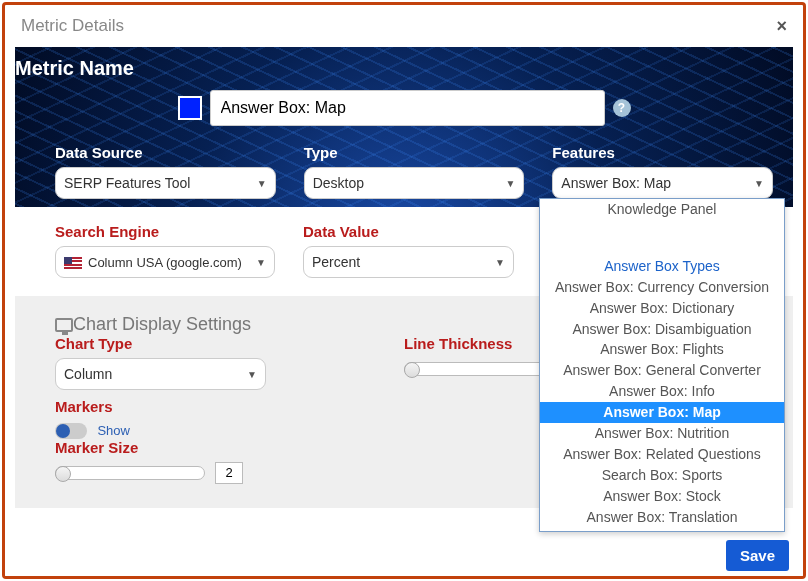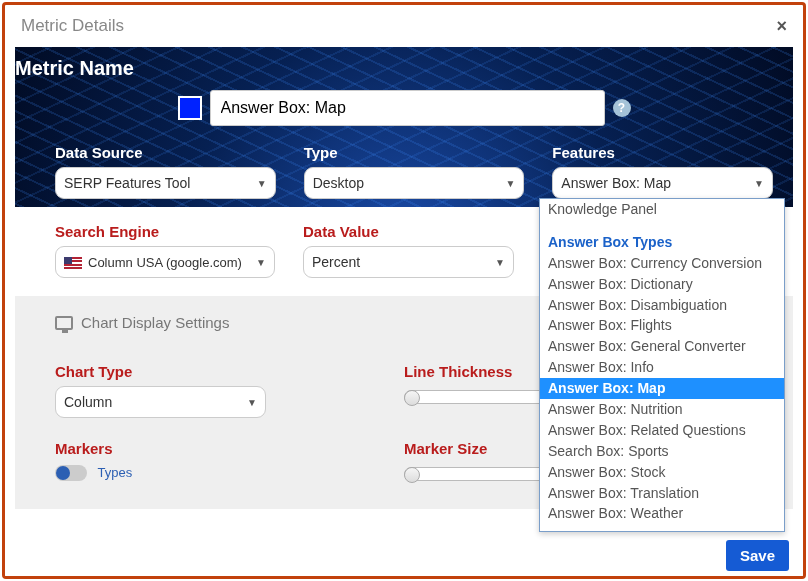--- a/index.html
+++ b/index.html
@@ -99,21 +99,21 @@
 
   .row2b { display: flex; gap: 28px; padding: 16px 40px 18px 40px; }
 
   .flag { display:inline-block; width:18px; height:12px; position:relative; background:linear-gradient(#b22234 0%, #b22234 100%); margin-right:6px; vertical-align:middle;}
   .flag::before{content:""; position:absolute; inset:0; background: repeating-linear-gradient(#b22234 0 1.7px, #fff 1.7px 3.4px);}
   .flag::after{content:""; position:absolute; left:0; top:0; width:8px; height:6.5px; background:#3c3b6e;}
 
   .section {
     background: #efefef; margin: 0; padding: 18px 40px 24px 40px;
   }
-  .sec-title { display: flex; align-items: center; gap: 8px; color: #777; font-size: 15px; margin-bottom: 32px; }
+  .sec-title { display: flex; align-items: center; color: #777; font-size: 18px; margin-bottom: 0; }
   .monitor-icon { width: 18px; height: 14px; border: 2px solid #888; border-radius: 2px; position: relative; }
   .monitor-icon::after { content:""; position:absolute; left:5px; bottom:-5px; width:6px; height:3px; background:#888; }
 
   .grid2 { display: flex; }
   .half { flex: 1; }
   .dark-label { color:#b91c1c; font-weight:700; font-size:15px; display:block; margin-bottom:6px; }
   .sel-white { width: 211px; }
   .slider-row { display:flex; align-items:center; gap:10px; }
   .slider-track { width:150px; height:14px; border:1px solid #bbb; border-radius:7px; background:#fff; position:relative; }
   .slider-thumb { position:absolute; left:-1px; top:-1px; width:16px; height:16px; border-radius:50%; background:linear-gradient(#f5f5f5,#dcdcdc); border:1px solid #aaa; }
@@ -135,26 +135,26 @@
   
   .drop {
     position: absolute;
     left: 534px; top: 193px;
     width: 246px; height: 334px;
     background:#fff; border:1px solid #7a9ec9;
     box-shadow: 0 2px 6px rgba(0,0,0,.2);
     overflow: hidden;
     z-index: 50;
   }
-  .drop-scroll { position:absolute; inset:0; overflow-y:auto; }
+  .drop-scroll { position:absolute; inset:0; overflow-y:auto;text-align:center; }
   .drop-scroll::-webkit-scrollbar{width:16px;}
   .drop-scroll::-webkit-scrollbar-track{background:#f0f0f0;}
   .drop-scroll::-webkit-scrollbar-thumb{background:#c6c6c6;}
   .drop-item { padding: 1px 8px; font-size: 14px; color:#555; line-height:1.35; white-space:nowrap; }
-  .drop-hdr { color:#1b62c9; font-weight:700; margin-top:2px; }
+  .drop-hdr { color:#1b62c9; font-weight:400; margin-top:26px; }
   .drop-sel { background:#1e90ff; color:#fff; font-weight:600; }
   .drop-gap { height:10px; }
 </style>
 </head>
 <body>
 
 <div class="modal">
 
   <div class="modal-header">
     <div class="modal-title">Metric Details</div>
@@ -230,26 +230,26 @@
         <div class="half">
           <span class="dark-label">Line Thickness</span>
           <div class="slider-row">
             <div class="slider-track">
                 <div class="slider-thumb"></div>
               </div>
             <div class="numbox">2</div>
           </div>
         </div>
       </div>
-      <div class="grid2" style="margin-top:22px;">
+      <div class="grid2" style="margin-top:8px;flex-direction:column;">
         <div class="half">
           <span class="dark-label">Markers</span>
           <div>
             <span class="toggle"></span>
-            <span class="toggle-label">Types</span>
+            <span class="toggle-label">Show</span>
           </div>
         </div>
         <div class="half">
           <span class="dark-label">Marker Size</span>
           <div class="slider-row">
             <div class="slider-track">
                 <div class="slider-thumb"></div>
               </div>
             <div class="numbox">2</div>
           </div>

